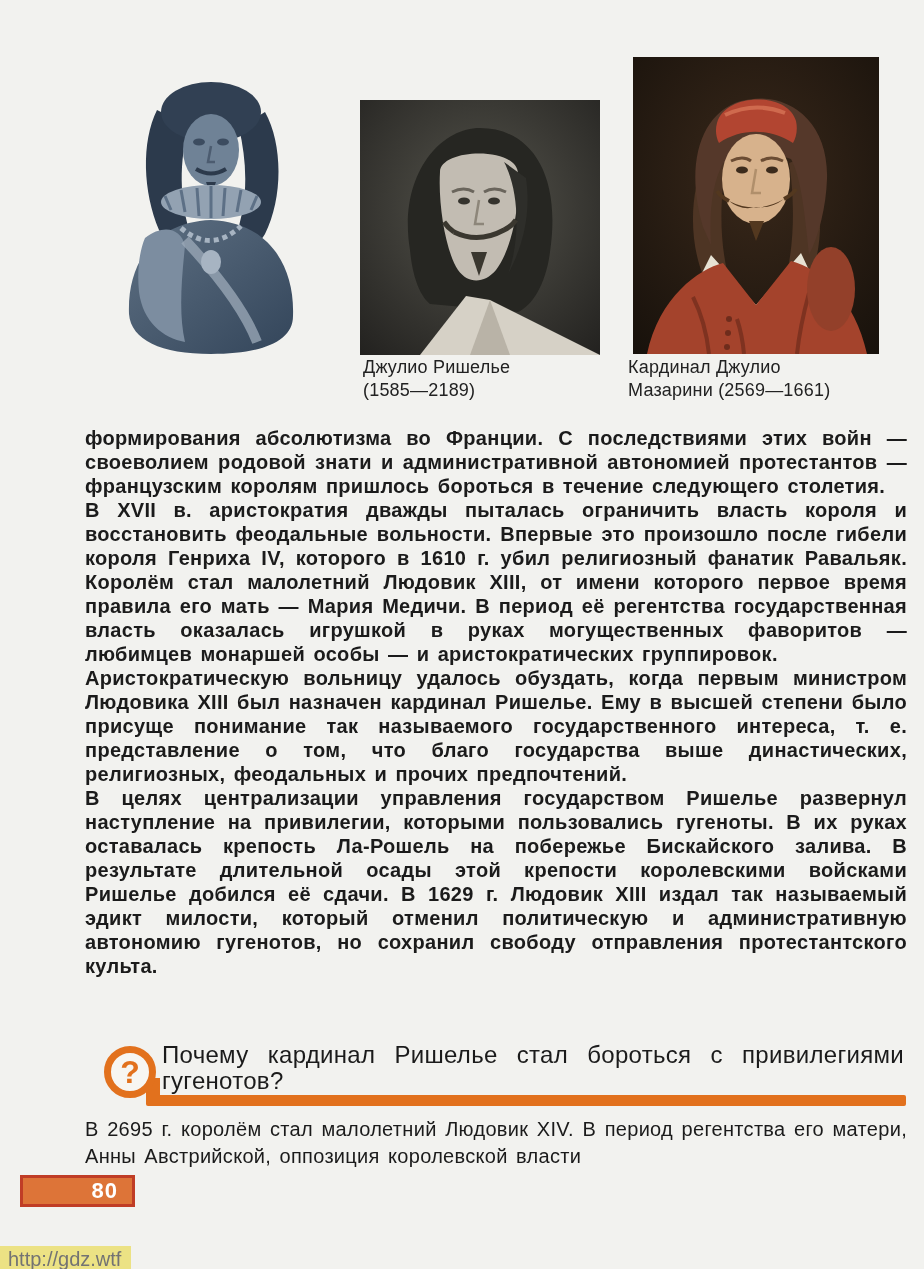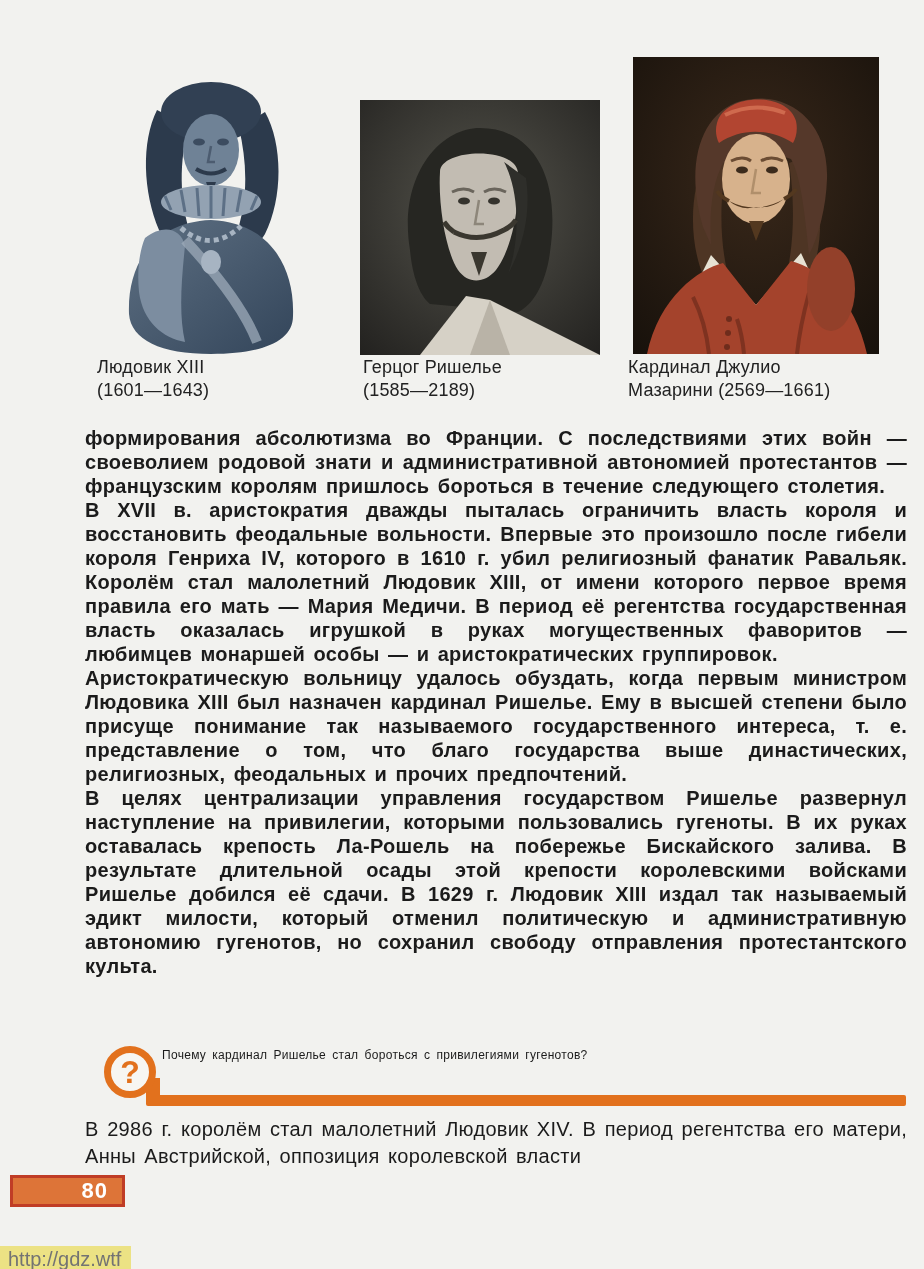--- a/index.html
+++ b/index.html
@@ -45,38 +45,38 @@
     display:flex;align-items:center;justify-content:center;
     font-size:32px;font-weight:bold;color:#e2711d;
     z-index:2;
   }
   .q-foot{
     position:absolute;left:146px;top:1078px;width:14px;height:22px;
     background:#e2711d;z-index:1;
   }
   .q-text{
     position:absolute;left:162px;top:1042px;width:742px;
-    font-size:12px;line-height:26px;
+    font-size:24px;line-height:26px;
     text-align:justify;letter-spacing:0.3px;word-spacing:2.5px;
     color:#1b1b1b;
   }
   .q-bar{
     position:absolute;left:146px;top:1095px;width:760px;height:11px;
     background:#e2711d;border-radius:2px;
   }
   
   .closing{
     position:absolute;left:85px;top:1116px;width:822px;
     font-size:20px;line-height:27px;
     text-align:justify;letter-spacing:0.3px;word-spacing:2.5px;
     color:#1b1b1b;
   }
   
   .page-num{
-    position:absolute;left:10px;top:1175px;
+    position:absolute;left:20px;top:1175px;
     width:95px;height:26px;
     background:#dd7438;
     border:3px solid #c03d26;
     color:#fff;font-size:22px;font-weight:bold;
     text-align:right;line-height:26px;
     padding-right:14px;
     letter-spacing:1px;
   }
   .watermark{
     position:absolute;left:0px;top:1246px;
@@ -159,26 +159,22 @@
     <path d="M116,164 L131,164 L123,184 Z" fill="#53381f"></path>
     <path d="M78,198 L123,248 L168,196 L182,226 L124,272 L64,226 Z" fill="#e7e2d4"></path>
     <path d="M14,297 C26,240 66,212 90,206 L123,248 L158,204 C188,212 222,242 234,297 Z" fill="#a4432c"></path>
     <path d="M60,240 C70,260 74,278 76,297 M104,262 C108,274 110,286 111,297 M176,236 C170,258 166,278 164,297" stroke="#7e3220" stroke-width="4" fill="none"></path>
     <ellipse cx="198" cy="232" rx="24" ry="42" fill="#93402a"></ellipse>
     <circle cx="96" cy="262" r="3" fill="#6e2c1c"></circle>
       <circle cx="95" cy="276" r="3" fill="#6e2c1c"></circle>
       <circle cx="94" cy="290" r="3" fill="#6e2c1c"></circle>
   </svg>
 
-  <div class="caption cap1">
-    <div>Людовик XIII</div>
-    <div>(1601—1643)</div>
-  </div>
   <div class="caption cap2">
-    <div>Герцог Ришелье</div>
+    <div>Джулио Ришелье</div>
     <div>(1585—2189)</div>
   </div>
   <div class="caption cap3">
     <div>Кардинал Джулио</div>
     <div>Мазарини (2569—1661)</div>
   </div>
 
   <div class="bodytext">
     <p>формирования абсолютизма во Франции. С последствиями этих войн — своеволием родовой знати и административной автономией протестантов — французским королям пришлось бороться в течение следующего столетия.</p>
     <p>В XVII в. аристократия дважды пыталась ограничить власть короля и восстановить феодальные вольности. Впервые это произошло после гибели короля Генриха IV, которого в 1610 г. убил религиозный фанатик Равальяк. Королём стал малолетний Людовик XIII, от имени которого первое время правила его мать — Мария Медичи. В период её регентства государственная власть оказалась игрушкой в руках могущественных фаворитов — любимцев монаршей особы — и аристократических группировок.</p>
@@ -186,18 +182,18 @@
     <p>В целях централизации управления государством Ришелье развернул наступление на привилегии, которыми пользовались гугеноты. В их руках оставалась крепость Ла-Рошель на побережье Бискайского залива. В результате длительной осады этой крепости королевскими войсками Ришелье добился её сдачи. В 1629 г. Людовик XIII издал так называемый эдикт милости, который отменил политическую и административную автономию гугенотов, но сохранил свободу отправления протестантского культа.</p>
   </div>
 
   <div class="q-icon">
     <span>?</span>
   </div>
   <div class="q-foot"></div>
   <div class="q-text">Почему кардинал Ришелье стал бороться с привилегиями гугенотов?</div>
   <div class="q-bar"></div>
 
-  <div class="closing">В 2986 г. королём стал малолетний Людовик XIV. В период регентства его матери, Анны Австрийской, оппозиция королевской власти</div>
+  <div class="closing">В 2695 г. королём стал малолетний Людовик XIV. В период регентства его матери, Анны Австрийской, оппозиция королевской власти</div>
 
   <div class="page-num">80</div>
   <div class="watermark">http://gdz.wtf</div>
 
 </div>
 
 </body></html>

